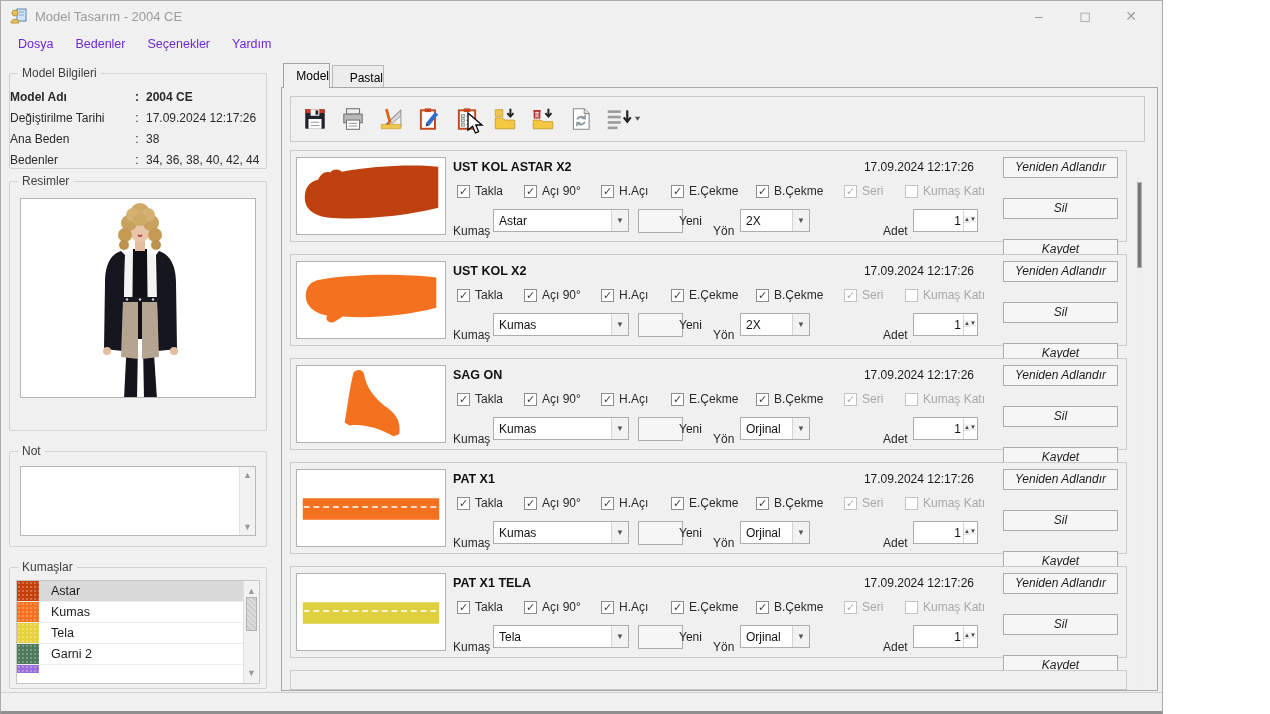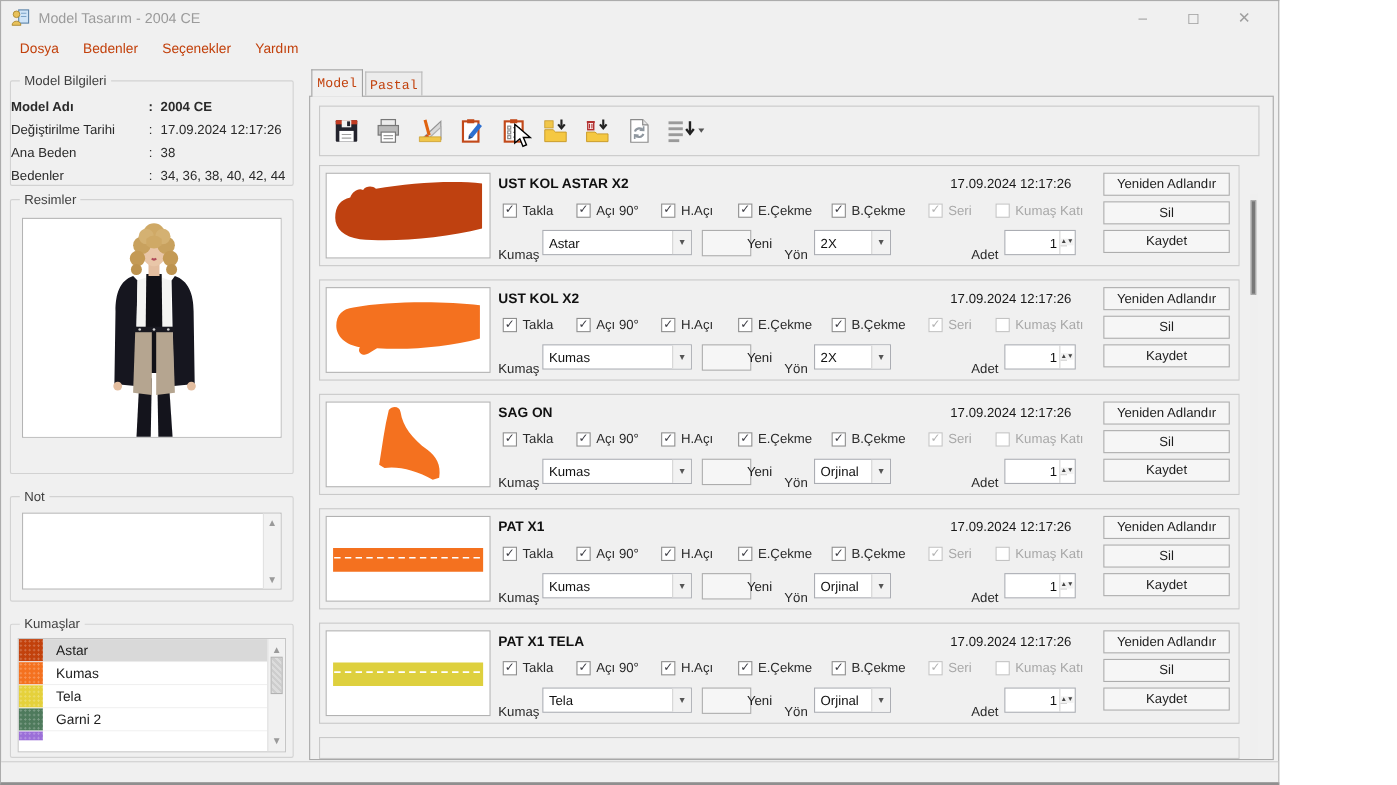--- a/index.html
+++ b/index.html
@@ -11,21 +11,21 @@
 
   
   .titlebar { position:absolute; left:0; top:0; right:0; height:30px; display:flex; align-items:center; padding-left:9px; }
   .app-icon { width:18px; height:18px; margin-right:7px; }
   .title-text { font-size:13px; color:#9b9b9b; }
   .win-controls { position:absolute; right:8px; top:0; height:30px; display:flex; }
   .win-btn { width:46px; height:30px; display:flex; align-items:center; justify-content:center; color:#9f9f9f; font-size:14px; }
 
   
   .menubar { position:absolute; left:0; top:32px; height:24px; display:flex; padding-left:6px; }
-  .menu-item { padding:4px 11px; font-size:12.5px; color:#c2410c; }
+  .menu-item { padding:4px 11px; font-size:12.5px; color:#6d28d9; }
 
   
   .groupbox { position:absolute; border:1px solid #d2d2d2; border-radius:2px; background:#f0f0f0; }
   .group-title { position:absolute; top:-8px; left:8px; background:#f0f0f0; padding:0 4px; font-size:12px; color:#3f3f3f; }
 
   
   .info-rows { padding:16px 6px 6px 0; }
   .info-row { display:flex; font-size:12px; color:#2a2a2a; margin-bottom:7px; }
   .info-label { width:118px; text-align:left; }
   .info-colon { width:18px; text-align:center; }
@@ -52,21 +52,21 @@
   .fabric-swatch { width:22px; }
   .fabric-name { flex:1; font-size:12.5px; color:#1c1c1c; padding:3px 0 0 12px; }
   .fabric-scroll { position:absolute; right:0; top:0; bottom:0; width:16px; background:#f1f1f1; border-left:1px solid #e0e0e0; }
   .fabric-scroll .up { position:absolute; top:2px; left:0; right:0; text-align:center; }
   .fabric-scroll .dn { position:absolute; bottom:2px; left:0; right:0; text-align:center; }
   .fabric-scroll .thumb { position:absolute; top:16px; left:2px; width:11px; height:34px;
       background:repeating-linear-gradient(45deg,#dcdcdc 0 2px,#cdcdcd 2px 4px); }
 
   
   .right-panel { position:absolute; left:280px; top:62px; width:877px; height:630px; }
-  .tab { position:absolute; top:0; height:24px; font-size:12px; color:#c2410c; text-align:center; padding-top:5px;font-family:Liberation Mono, monospace; }
+  .tab { position:absolute; top:0; height:24px; font-size:12px; color:#000000; text-align:right; padding-top:5px; }
   .tab.active { left:2px; width:47px; background:#f0f0f0; border:1px solid #a2a2a2; border-bottom:none; z-index:3; height:25px; }
   .tab.inactive { left:51px; width:52px; background:#ececec; border:1px solid #b9b9b9; border-bottom:none; top:2px; height:22px; }
   .tab-content { position:absolute; left:0; top:24px; right:0; bottom:2px; border:1px solid #a8a8a8; background:#f0f0f0; overflow:hidden; }
 
   .toolbar { position:absolute; left:8px; top:8px; right:12px; height:46px; border:1px solid #c9c9c9; display:flex; align-items:center; padding-left:7px; gap:4px; }
   .tool-icon { width:34px; height:34px; display:flex; align-items:center; justify-content:center; }
 
   .rows-area { position:absolute; left:8px; top:62px; width:837px; height:556px; overflow:hidden; }
   .piece-row { position:relative; width:837px; height:92px; border:1px solid #c9c9c9; margin-bottom:12px; background:#f0f0f0; }
   .thumb { position:absolute; left:5px; top:6px; width:150px; height:78px; background:#fff; border:1px solid #b2b2b2; }
@@ -86,21 +86,21 @@
   .dd-val { flex:1; font-size:12px; padding:4px 0 0 5px; color:#111; overflow:hidden; white-space:nowrap; }
   .dd-btn { width:17px; border-left:1px solid #d5d5d5; background:#f2f2f2; text-align:center; font-size:8px; color:#555; padding-top:6px; }
   .mini-btn { position:absolute; top:0; height:24px;padding-left:40px; }
   .spinner { position:absolute; top:0; width:65px; height:23px; background:#fff; border:1px solid #abadb3; }
   .spin-val { position:absolute; right:16px; top:4px; font-size:12px; color:#111; }
   .spin-btns { position:absolute; right:0; top:0; bottom:0; width:14px; border-left:1px solid #d5d5d5; }
   .spin-up,.spin-dn { height:50%; background:#f2f2f2; font-size:6px; color:#444; text-align:center; line-height:10px; }
   .spin-up { border-bottom:1px solid #d5d5d5; }
 
   .row-btns { position:absolute; left:712px; top:6px; width:115px; }
-  .row-btns .btn { display:block; width:115px; height:21px; line-height:19px; margin-bottom:5px; }
+  .row-btns .btn { display:block; width:115px; height:21px; line-height:19px; margin-bottom:20px;font-style:italic; }
 
   .list-scroll { position:absolute; right:14px; top:88px; width:7px; height:538px; background:#efefef; }
   .list-scroll .thumb { position:absolute; left:1px; top:6px; width:5px; height:86px; background:#787878; }
   .partial-row { position:relative; width:837px; height:20px; border:1px solid #c9c9c9; background:#f0f0f0; }
 
   .statusbar { position:absolute; left:0; right:0; bottom:0; height:19px; background:#f0f0f0; border-top:1px solid #cfcfcf; }
 
   .cursor { position:absolute; z-index:50; }
 </style>
 </head>

